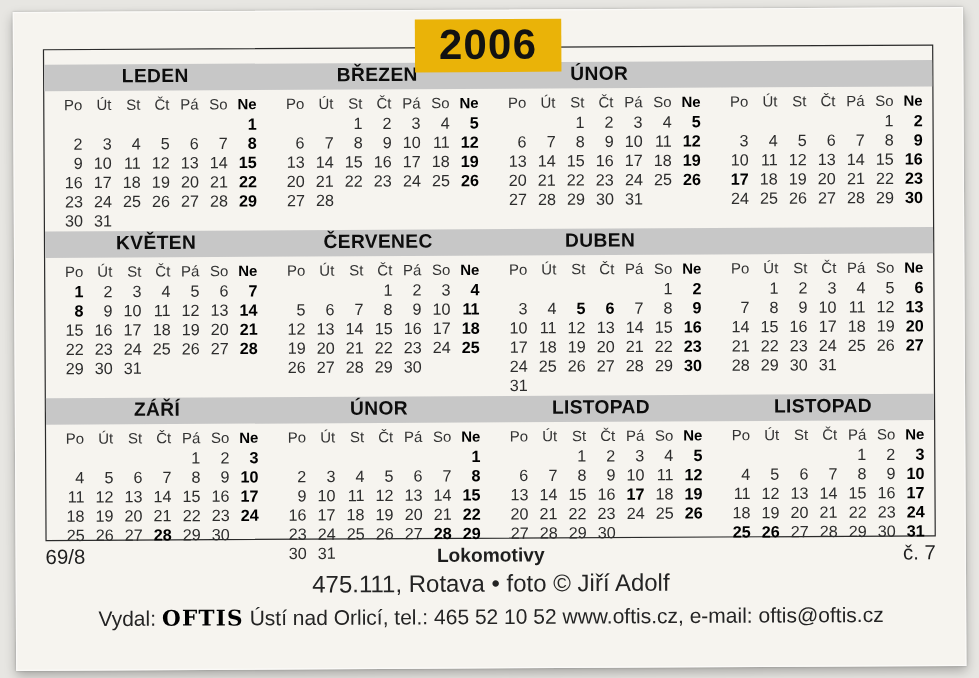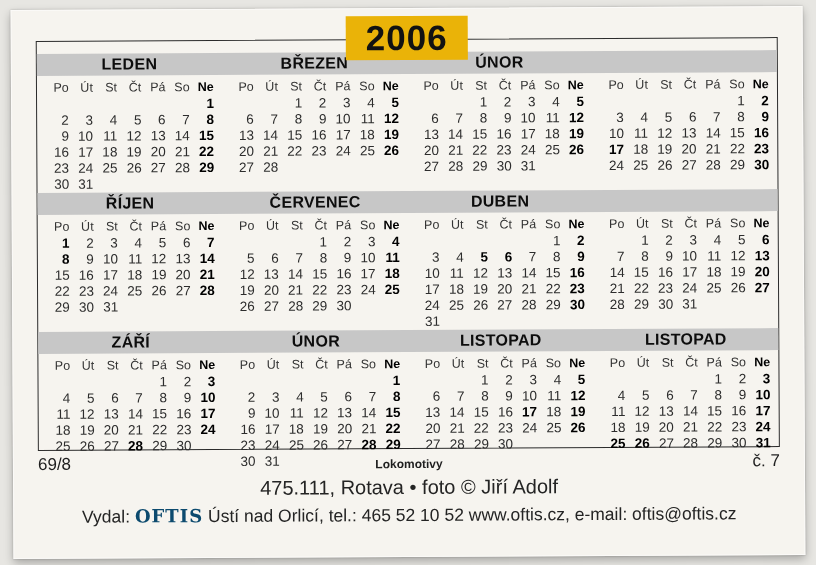--- a/index.html
+++ b/index.html
@@ -70,30 +70,30 @@
   }
   .wd { font-size: 12.5px; color: #333; }
   .bold { font-weight: 700; color: #000; }
   .footer { margin: 4px 24px 0 24px; }
   .footer-row1 {
     display: grid;
     grid-template-columns: 1fr auto 1fr;
     align-items: baseline;
   }
   .plate-number { font-size: 17px; text-align: left; }
-  .photo-title { font-size: 12px; font-weight: 700; text-align: right; }
+  .photo-title { font-size: 16px; font-weight: 700; text-align: right; }
   .card-number { font-size: 17px; text-align: right; }
   .subtitle { text-align: center; font-size: 20px; margin-top: 3px; color: #242424; }
   .publisher { text-align: center; font-size: 17.5px; margin-top: 5px; color: #242424; white-space: nowrap; }
   .publisher-name {
     font-family: "DejaVu Serif", serif;
     font-weight: 700;
     letter-spacing: 1px;
     font-size: 18px;
-    color: #0c4a6e;
+    color: #000000;
   }
 </style>
 </head>
 <body>
 
 <div class="card">
   <div class="frame">
     <div class="year-title">2006</div>
     <div class="calendar">
         <div class="month-band">
@@ -333,21 +333,21 @@
                 <span class="cell">27</span>
                 <span class="cell">28</span>
                 <span class="cell">29</span>
                 <span class="cell bold">30</span>
               </div>
             </div>
           </div>
         </div>
         <div class="month-band">
           <div class="month-header-bar">
-            <div class="month-name">ŘÍJEN</div>
+            <div class="month-name">KVĚTEN</div>
             <div class="month-name">ČERVENEC</div>
             <div class="month-name">DUBEN</div>
           </div>
           <div class="month-grid">
             <div class="month">
               <div class="weekday-row">
                 <span class="cell wd">Po</span>
                 <span class="cell wd">Út</span>
                 <span class="cell wd">St</span>
                 <span class="cell wd">Čt</span>

